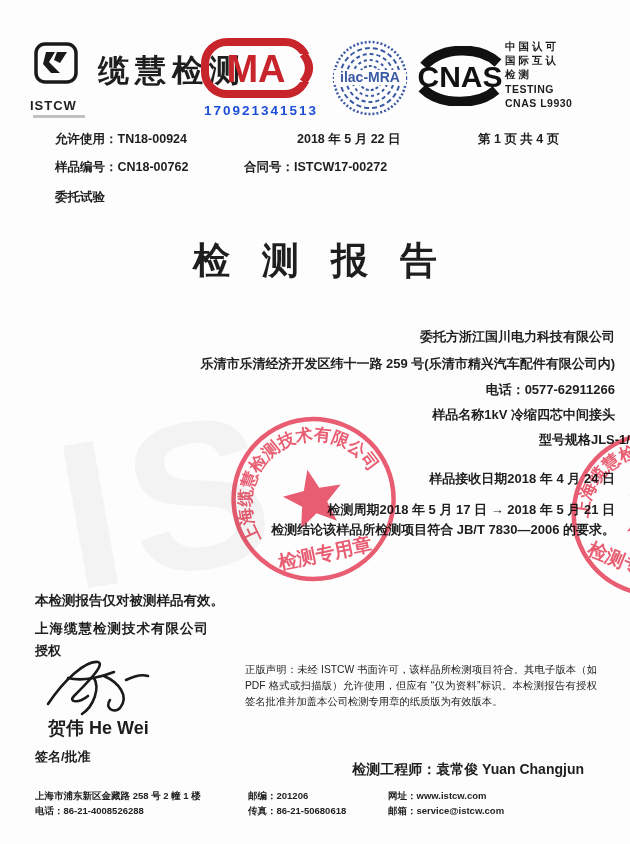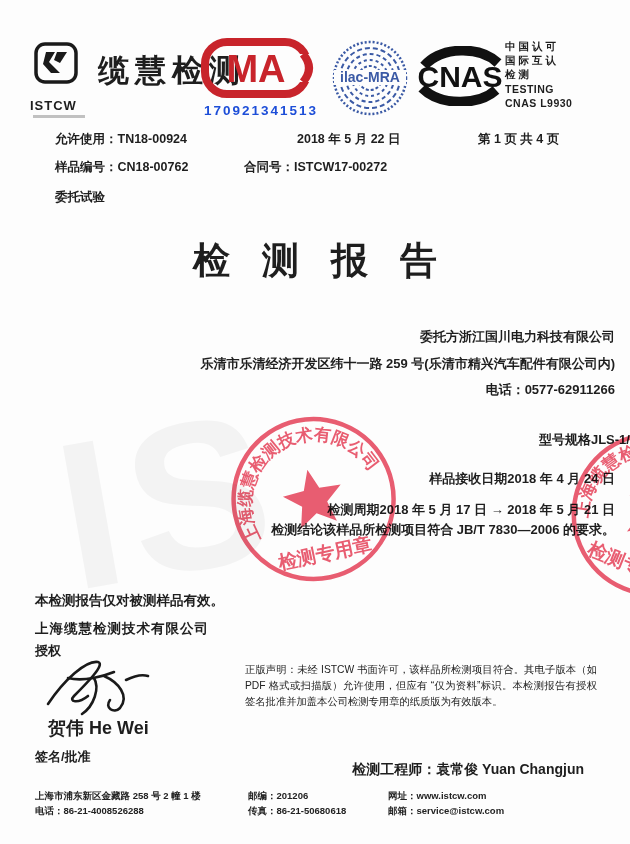--- a/index.html
+++ b/index.html
@@ -149,20 +149,23 @@
 
   <div class="abs info-row" style="top:328px;">
     <span class="info-label">委托方</span><span class="info-value">浙江国川电力科技有限公司</span>
   </div>
   <div class="abs info-row" style="top:355px;">
     <span class="info-label"></span><span class="info-value">乐清市乐清经济开发区纬十一路 259 号(乐清市精兴汽车配件有限公司内)</span>
   </div>
   <div class="abs info-row" style="top:381px;">
     <span class="info-label"></span><span class="info-value">电话：0577-62911266</span>
   </div>
+  <div class="abs info-row" style="top:406px;">
+    <span class="info-label">样品名称</span><span class="info-value">1kV 冷缩四芯中间接头</span>
+  </div>
   <div class="abs info-row" style="top:431px;margin-left:33px;">
     <span class="info-label">型号规格</span><span class="info-value">JLS-1/4.4</span>
   </div>
   <div class="abs info-row" style="top:470px;">
     <span class="info-label">样品接收日期</span><span class="info-value">2018 年 4 月 24 日</span>
   </div>
   <div class="abs info-row" style="top:479px;margin-top:22px;">
     <span class="info-label">检测周期</span><span class="info-value">2018 年 5 月 17 日 → 2018 年 5 月 21 日</span>
   </div>
   <div class="abs info-row" style="top:485px;margin-top:36px;">

